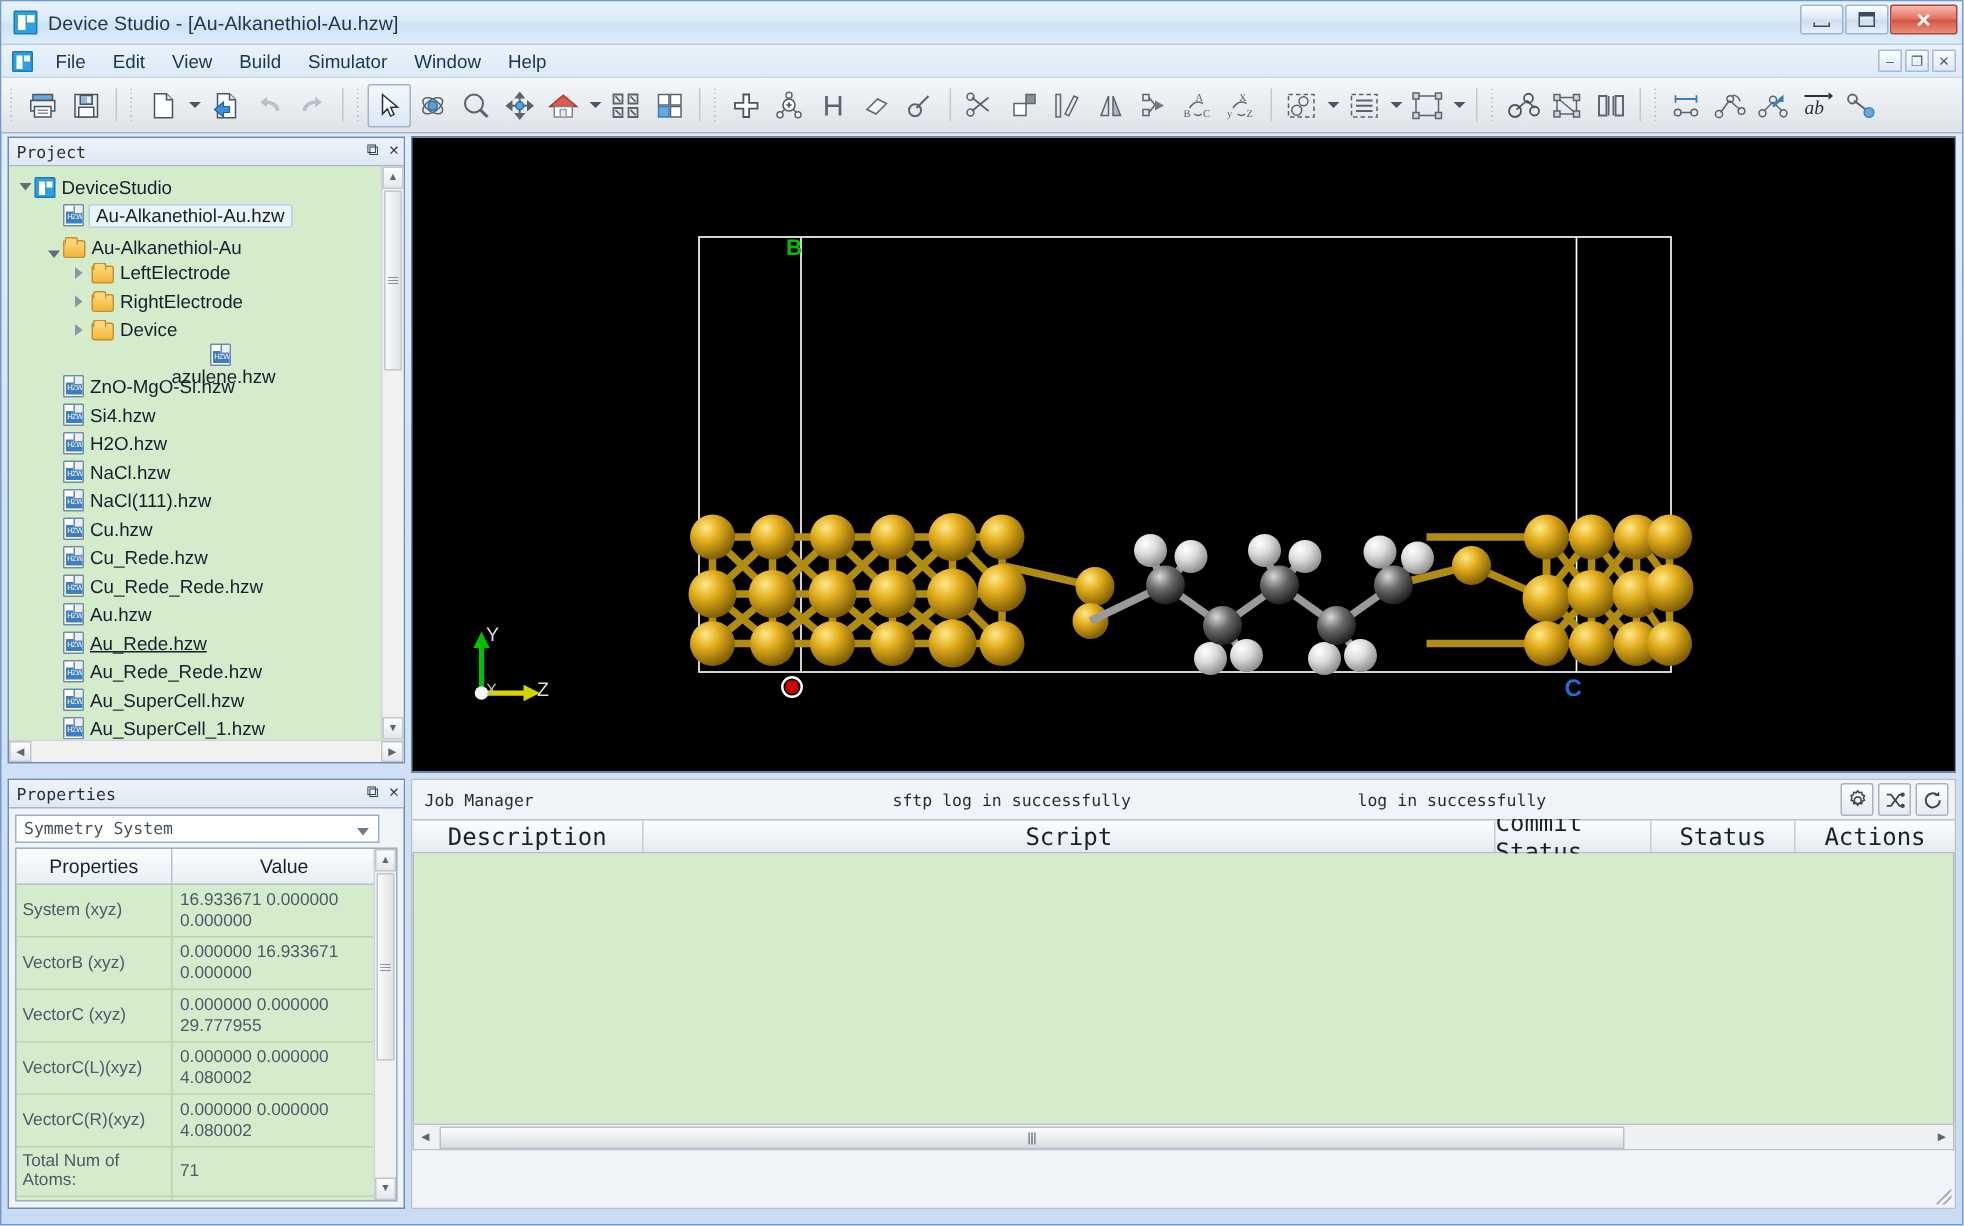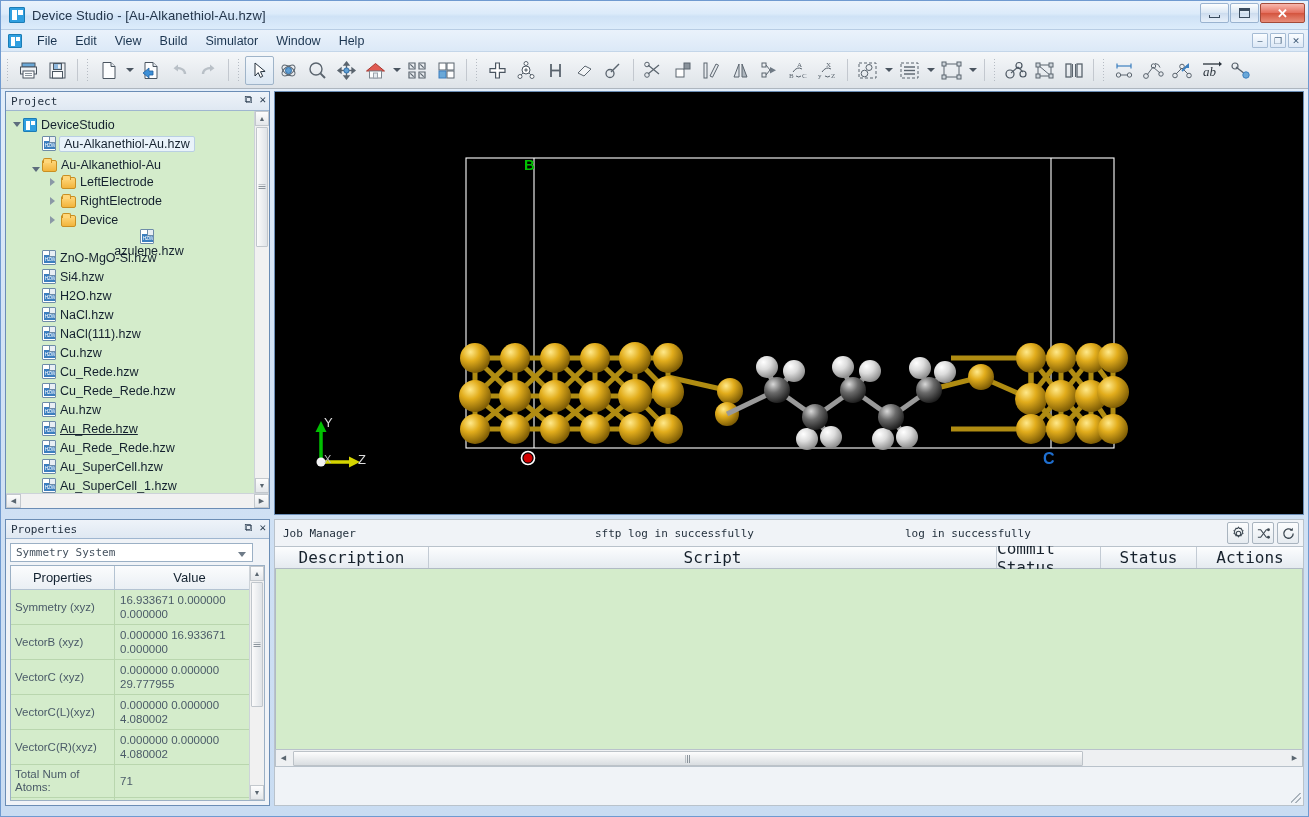--- a/index.html
+++ b/index.html
@@ -794,21 +794,21 @@
         <div class="combo">
           <span>Symmetry System</span>
         </div>
         <div class="ptable">
           <div class="pthead">
             <div class="pth c1">Properties</div>
             <div class="pth c2">Value</div>
           </div>
           <div id="prop-rows">
               <div class="ptrow">
-                <div class="ptc1">Symmetry (xyz)</div>
+                <div class="ptc1">System (xyz)</div>
                 <div class="ptc2">16.933671 0.000000 0.000000</div>
               </div>
               <div class="ptrow">
                 <div class="ptc1">VectorB (xyz)</div>
                 <div class="ptc2">0.000000 16.933671 0.000000</div>
               </div>
               <div class="ptrow">
                 <div class="ptc1">VectorC (xyz)</div>
                 <div class="ptc2">0.000000 0.000000 29.777955</div>
               </div>

